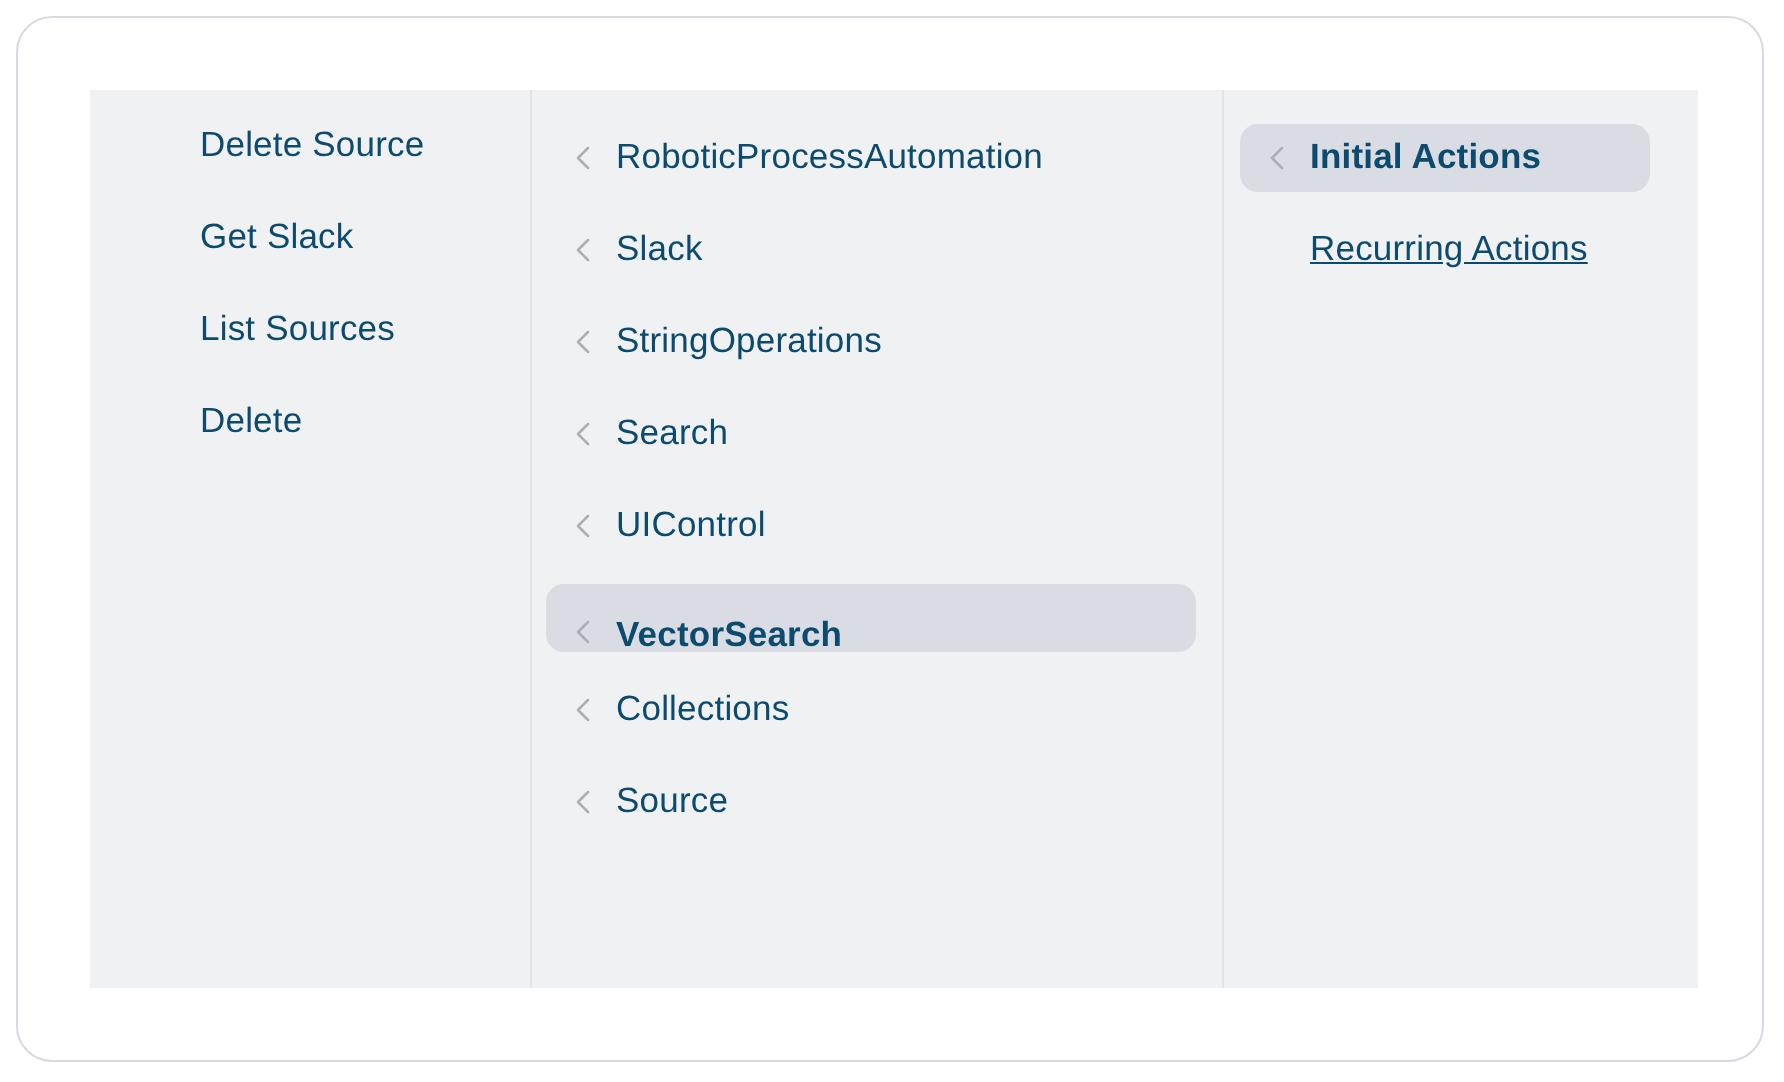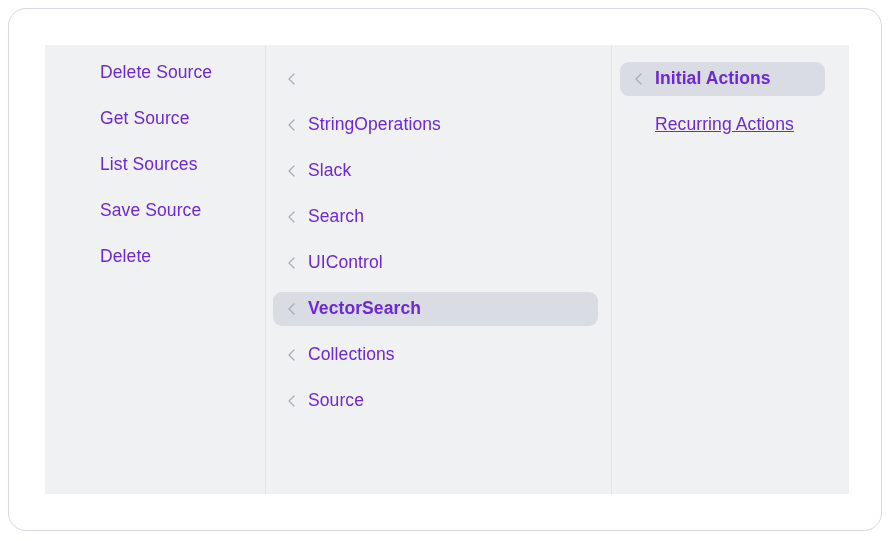--- a/index.html
+++ b/index.html
@@ -65,21 +65,21 @@
   }
 
   
   .row {
     display: flex;
     align-items: center;
     height: 34px;
     margin-bottom: 12px;
     box-sizing: border-box;
     cursor: default;
-    color: #6d28d9;
+    color: #0c4a6e;
     font-size: 17.5px;
     letter-spacing: 0.1px;
     white-space: nowrap;
   }
   .row .label {
     line-height: 1;
   }
 
   
   .col-commands .list { padding-top: 11px; }
@@ -100,20 +100,21 @@
   .col-collections .row {
     margin-left: 7px;
     margin-right: 13px;
     padding-left: 9px;
     padding-right: 12px;
     border-radius: 9px;
   }
   .col-collections .row.selected {
     background: #d9dce2;
     font-weight: bold;
+    align-items: flex-end;
   }
 
   
   .col-actions .list { padding-top: 17px; }
   .col-actions .row {
     margin-left: 8px;
     margin-right: 24px;
     padding-left: 9px;
     padding-right: 12px;
     border-radius: 9px;
@@ -147,58 +148,56 @@
 
 <div class="card">
   <div class="panel">
 
     <div class="col col-commands">
       <ul class="list">
           <li class="row no-chevron">
             <span class="label">Delete Source</span>
           </li>
           <li class="row no-chevron">
-            <span class="label">Get Source</span>
+            <span class="label">Get Slack</span>
           </li>
           <li class="row no-chevron">
             <span class="label">List Sources</span>
-          </li>
-          <li class="row no-chevron">
-            <span class="label">Save Source</span>
           </li>
           <li class="row no-chevron">
             <span class="label">Delete</span>
           </li>
         </ul>
     </div>
 
     <div class="col col-collections">
       <ul class="list">
           <li class="row">
             <span class="chev">
               <svg width="14" height="14" viewBox="0 0 14 14" fill="none" xmlns="http://www.w3.org/2000/svg">
                 <path d="M9 2 L4 7 L9 12" stroke="currentColor" stroke-width="1.25" stroke-linecap="round" stroke-linejoin="round"></path>
               </svg>
             </span>
+            <span class="label">RoboticProcessAutomation</span>
+          </li>
+          <li class="row">
+            <span class="chev">
+              <svg width="14" height="14" viewBox="0 0 14 14" fill="none" xmlns="http://www.w3.org/2000/svg">
+                <path d="M9 2 L4 7 L9 12" stroke="currentColor" stroke-width="1.25" stroke-linecap="round" stroke-linejoin="round"></path>
+              </svg>
+            </span>
+            <span class="label">Slack</span>
           </li>
           <li class="row">
             <span class="chev">
               <svg width="14" height="14" viewBox="0 0 14 14" fill="none" xmlns="http://www.w3.org/2000/svg">
                 <path d="M9 2 L4 7 L9 12" stroke="currentColor" stroke-width="1.25" stroke-linecap="round" stroke-linejoin="round"></path>
               </svg>
             </span>
             <span class="label">StringOperations</span>
-          </li>
-          <li class="row">
-            <span class="chev">
-              <svg width="14" height="14" viewBox="0 0 14 14" fill="none" xmlns="http://www.w3.org/2000/svg">
-                <path d="M9 2 L4 7 L9 12" stroke="currentColor" stroke-width="1.25" stroke-linecap="round" stroke-linejoin="round"></path>
-              </svg>
-            </span>
-            <span class="label">Slack</span>
           </li>
           <li class="row">
             <span class="chev">
               <svg width="14" height="14" viewBox="0 0 14 14" fill="none" xmlns="http://www.w3.org/2000/svg">
                 <path d="M9 2 L4 7 L9 12" stroke="currentColor" stroke-width="1.25" stroke-linecap="round" stroke-linejoin="round"></path>
               </svg>
             </span>
             <span class="label">Search</span>
           </li>
           <li class="row">

